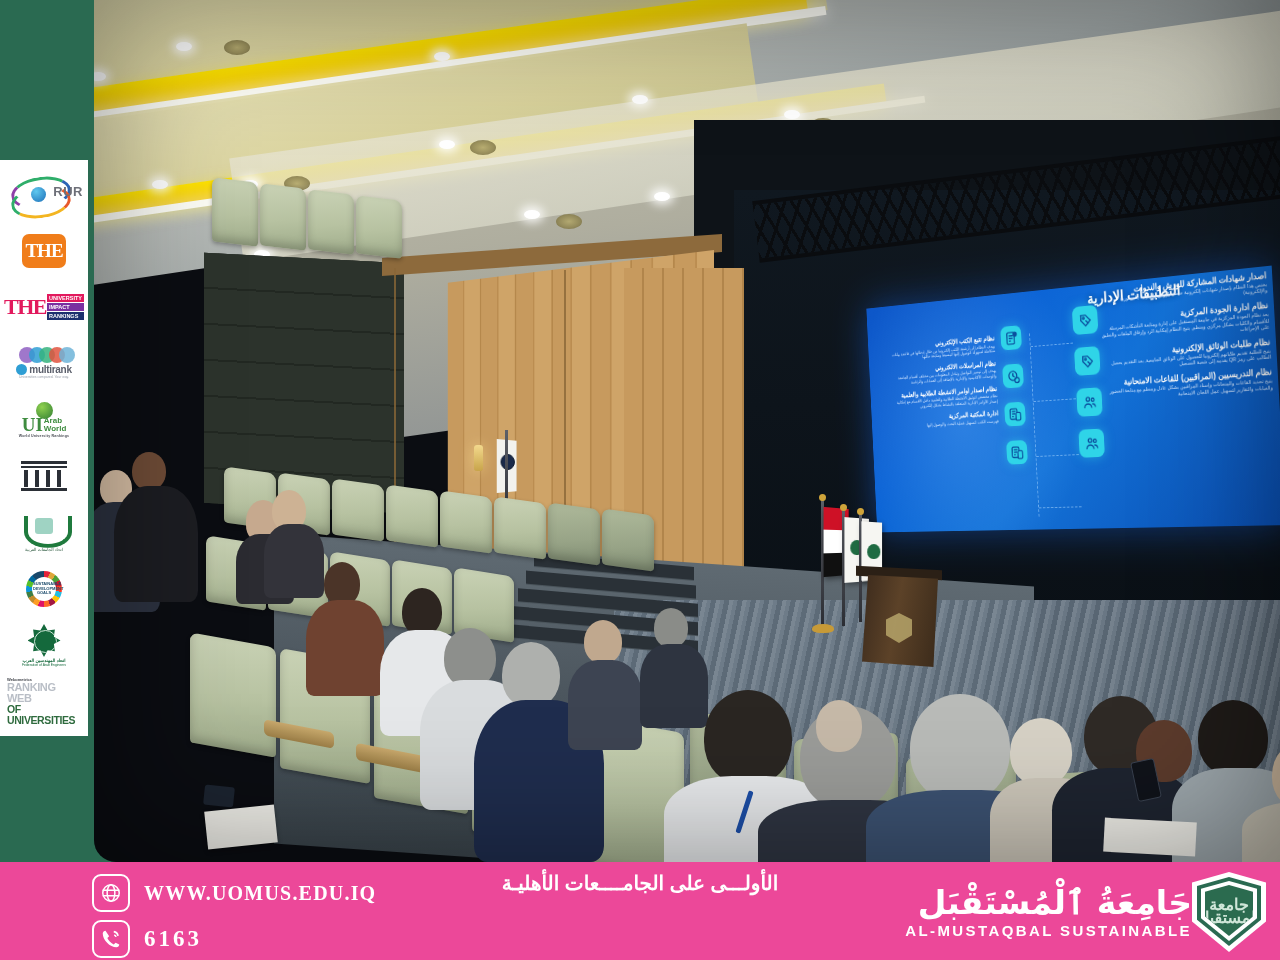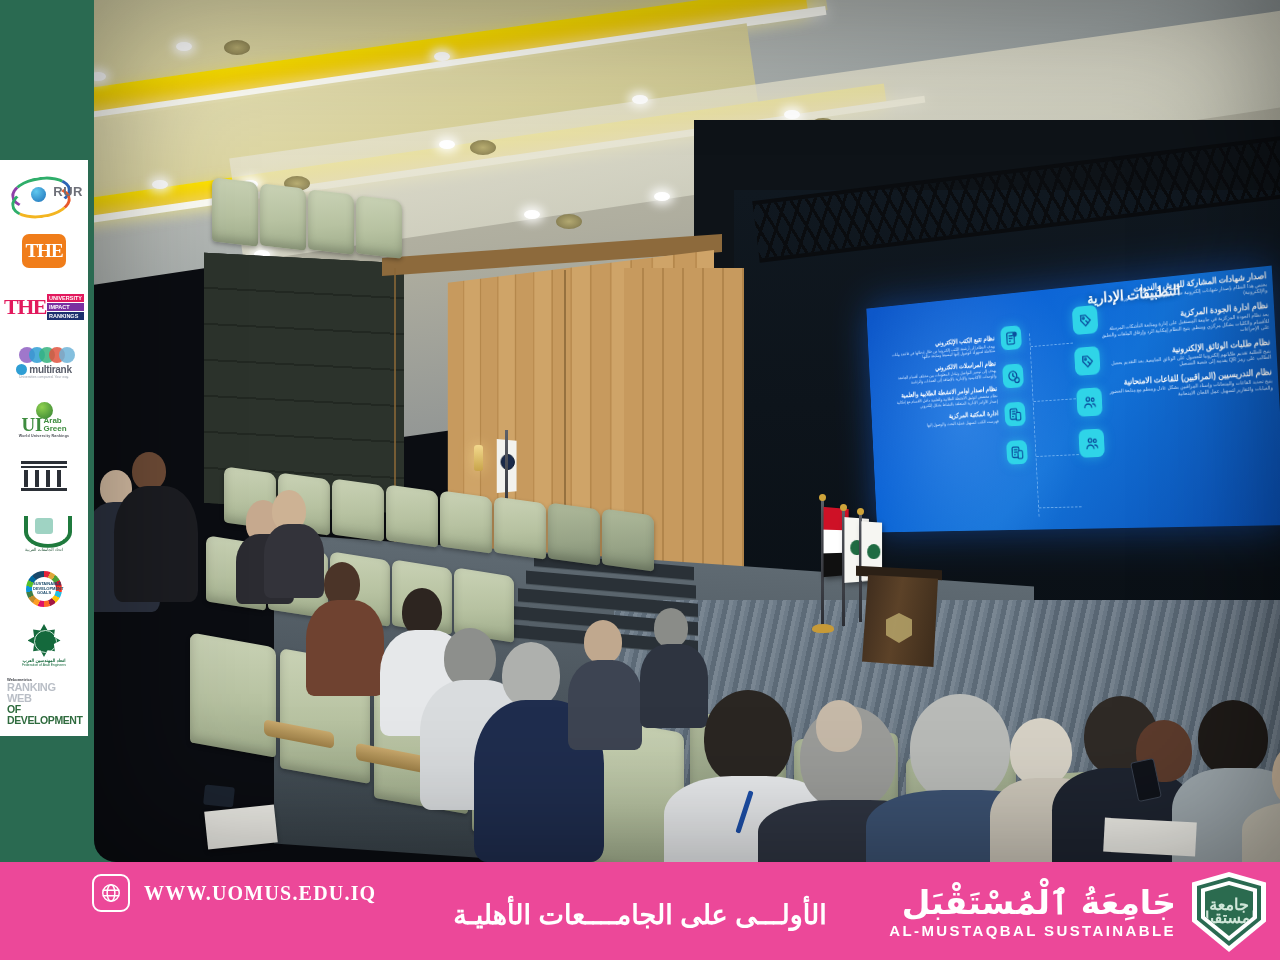--- a/index.html
+++ b/index.html
@@ -189,25 +189,25 @@
   .fl{position:absolute;left:92px;top:12px;}
   .frow{display:flex;align-items:center;gap:14px;margin-bottom:8px;}
   .fbadge{width:34px;height:34px;border-radius:9px;border:2px solid #ffffff;
     display:flex;align-items:center;justify-content:center;color:#fff;}
   .fbadge svg{width:22px;height:22px;}
   .fl-txt{color:#ffffff;font-size:20px;font-weight:bold;letter-spacing:1.2px;font-family:"Liberation Serif",serif;}
   .fl-num{color:#ffffff;font-size:23px;font-weight:bold;letter-spacing:3px;font-family:"Liberation Serif",serif;}
 
   .fc{position:absolute;left:0;right:0;top:8px;text-align:center;direction:rtl;}
   .fc div{color:#ffffff;font-weight:bold;}
-  .fc .l1{font-size:27px;letter-spacing:1px;line-height:27px;margin-top:32px;}
+  .fc .l1{font-size:20px;letter-spacing:1px;line-height:27px;}
   .fc .l2{font-size:19px;letter-spacing:1px;line-height:25px;}
   .fc .l3{font-size:21px;letter-spacing:.5px;line-height:27px;}
 
-  .fr{position:absolute;right:14px;top:10px;display:flex;align-items:center;gap:16px;}
+  .fr{position:absolute;right:14px;top:10px;display:flex;align-items:center;gap:0;}
   .fr-txt{text-align:right;color:#fff;}
   .fr-ar{font-size:33px;font-weight:bold;direction:rtl;line-height:36px;font-family:"DejaVu Sans",sans-serif;}
   .fr-en{font-size:15px;font-weight:bold;letter-spacing:2.4px;margin-top:1px;}
   .crest{width:74px;height:80px;position:relative;}
   .crest .sh{position:absolute;inset:0;background:#ffffff;
     clip-path:polygon(50% 0,100% 13%,100% 62%,50% 100%,0 62%,0 13%);}
   .crest .sh2{position:absolute;left:5px;top:5px;right:5px;bottom:6px;background:#2a6a51;
     clip-path:polygon(50% 0,100% 13%,100% 62%,50% 100%,0 62%,0 13%);}
   .crest .sh3{position:absolute;left:9px;top:9px;right:9px;bottom:11px;background:#ffffff;
     clip-path:polygon(50% 0,100% 13%,100% 62%,50% 100%,0 62%,0 13%);}
@@ -261,21 +261,21 @@
       </div>
       <div class="mr-sub">Universities compared. Your way.</div>
     </div>
 
     <div class="logo-cell ui-green">
       <div class="ui-globe"></div>
       <div class="ui-row">
         <span class="ui-ui">UI</span>
         <span class="ui-words">
           <b>Arab</b>
-          <b>Green</b>
+          <b>World</b>
         </span>
       </div>
       <div class="ui-cap">World University Rankings</div>
     </div>
 
     <div class="logo-cell">
       <div style="width:46px;height:30px;position:relative;">
         <div style="position:absolute;left:0;top:0;width:46px;height:3px;background:#2b2f36"></div>
         <div style="position:absolute;left:0;top:5px;width:46px;height:2px;background:#2b2f36"></div>
         <div style="position:absolute;left:3px;top:9px;width:4px;height:17px;background:#2b2f36"></div>
@@ -303,21 +303,21 @@
     <div class="logo-cell fae">
       <div class="fae-star"></div>
       <div class="fae-a">اتحاد المهندسين العرب</div>
       <div class="fae-e">Federation of Arab Engineers</div>
     </div>
 
     <div class="logo-cell">
       <div class="webo">
         <span class="webo-k">Webometrics</span>
         <span class="webo-1">RANKING WEB</span>
-        <span class="webo-2">OF DEVELOPMENT</span>
+        <span class="webo-2">OF UNIVERSITIES</span>
       </div>
     </div>
   </div>
 
   <div class="photo">
     <div class="ph-in">
 
       <div class="ceil"></div>
       <div class="panelY" style="left:-40px;top:-30px;"></div>
       <div class="band-y" style="left:-60px;top:96px;width:780px;"></div>
@@ -618,20 +618,29 @@
       <div class="frow">
         <span class="fbadge">
           <svg viewBox="0 0 24 24" fill="none" stroke="#ffffff" stroke-width="1.6">
             <circle cx="12" cy="12" r="9"></circle>
             <ellipse cx="12" cy="12" rx="4.2" ry="9"></ellipse>
             <path d="M3 9h18M3 15h18"></path>
           </svg>
         </span>
         <span class="fl-txt">WWW.UOMUS.EDU.IQ</span>
       </div>
+      <div class="frow">
+        <span class="fbadge">
+          <svg viewBox="0 0 24 24" fill="none" stroke="#ffffff" stroke-width="1.8">
+            <path d="M6 3c-1.5 0-3 1.4-3 3 0 7.2 7.8 15 15 15 1.6 0 3-1.5 3-3l-4-2-2 2c-3-1.4-5.6-4-7-7l2-2z" fill="#fff" stroke="none"></path>
+            <path d="M15 4c2.3.4 4.3 2.4 4.7 4.7M15.5 7.6c1 .3 1.8 1.1 2 2.1"></path>
+          </svg>
+        </span>
+        <span class="fl-num">6163</span>
+      </div>
     </div>
 
     <div class="fc">
       <div class="l1">الأولـــى على الجامــــعات الأهليـة</div>
     </div>
 
     <div class="fr">
       <div class="fr-txt">
         <div class="fr-ar">جَامِعَةُ ٱلْمُسْتَقْبَل</div>
         <div class="fr-en">AL-MUSTAQBAL  SUSTAINABLE</div>

